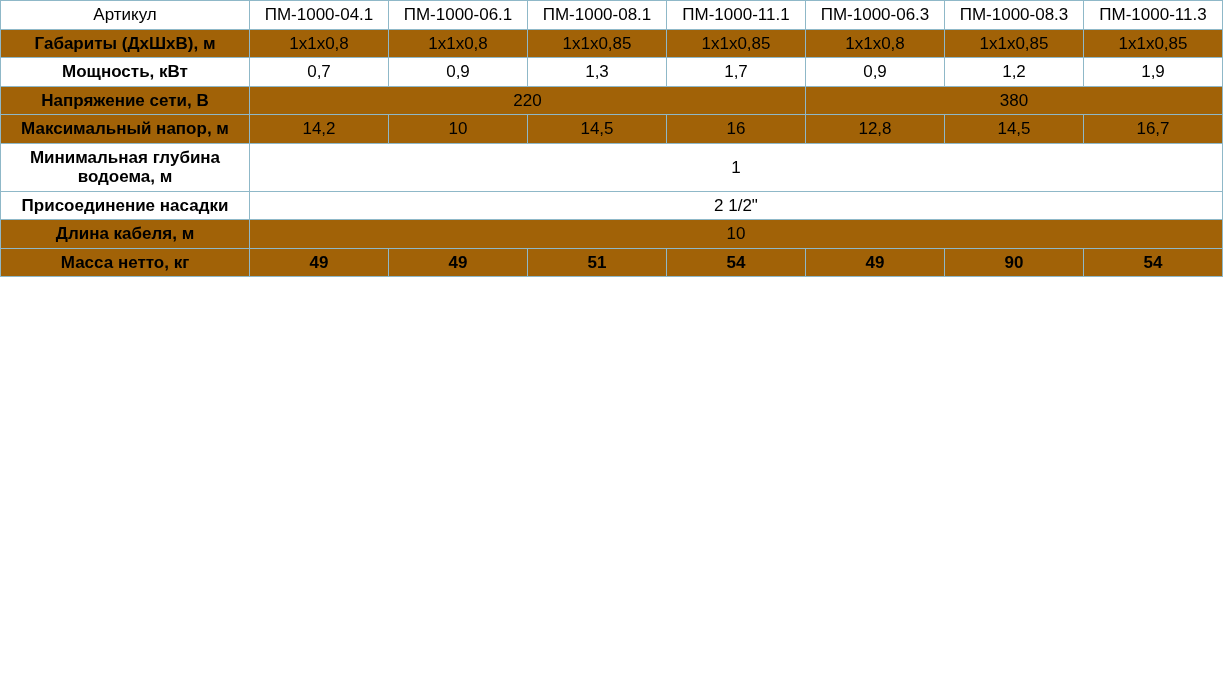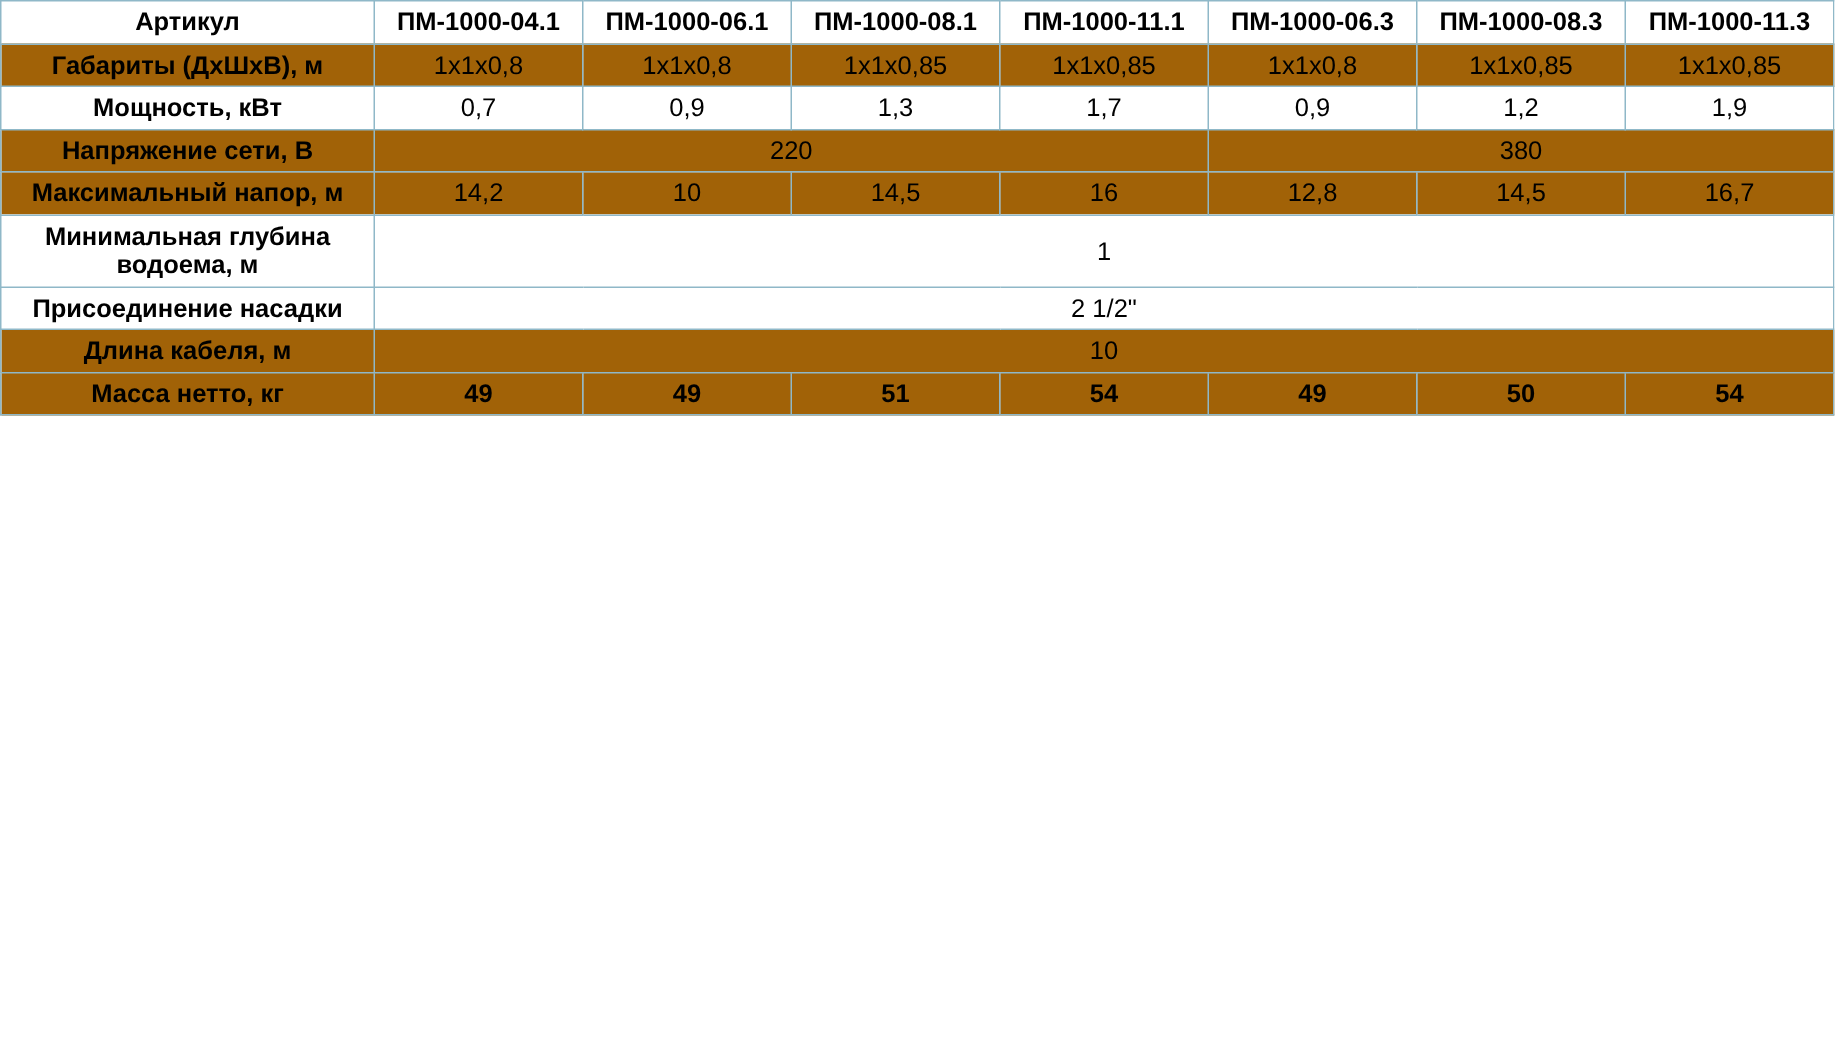--- a/index.html
+++ b/index.html
@@ -28,26 +28,26 @@
     line-height: 1.15;
   }
   
   .param {
     font-weight: bold;
     font-size: 17px;
     width: 249px;
     padding: 5px 6px;
   }
   .hdr {
-    font-weight: bold;
+    font-weight: normal;
     font-size: 16px;
     background: #ffffff;
   }
   .hdr-first {
-    font-weight: bold;
+    font-weight: normal;
     font-size: 18px;
     background: #ffffff;
     margin-top: 46px;
   }
   
   tr.shade td { background: #a16207; }
   tr.plain td { background: #ffffff; }
   td.val { font-weight: normal; font-size: 17px; }
   td.bold-val { font-weight: bold; font-size: 17px; }
   .colw { width: 139px; }
@@ -124,17 +124,17 @@
         <td class="param">Длина кабеля, м</td>
         <td class="val" colspan="7">10</td>
       </tr>
       <tr class="shade">
         <td class="param">Масса нетто, кг</td>
         <td class="bold-val colw">49</td>
         <td class="bold-val colw">49</td>
         <td class="bold-val colw">51</td>
         <td class="bold-val colw">54</td>
         <td class="bold-val colw">49</td>
-        <td class="bold-val colw">50</td>
+        <td class="bold-val colw">90</td>
         <td class="bold-val colw">54</td>
       </tr>
     </tbody>
 </table>
 
 </body></html>

